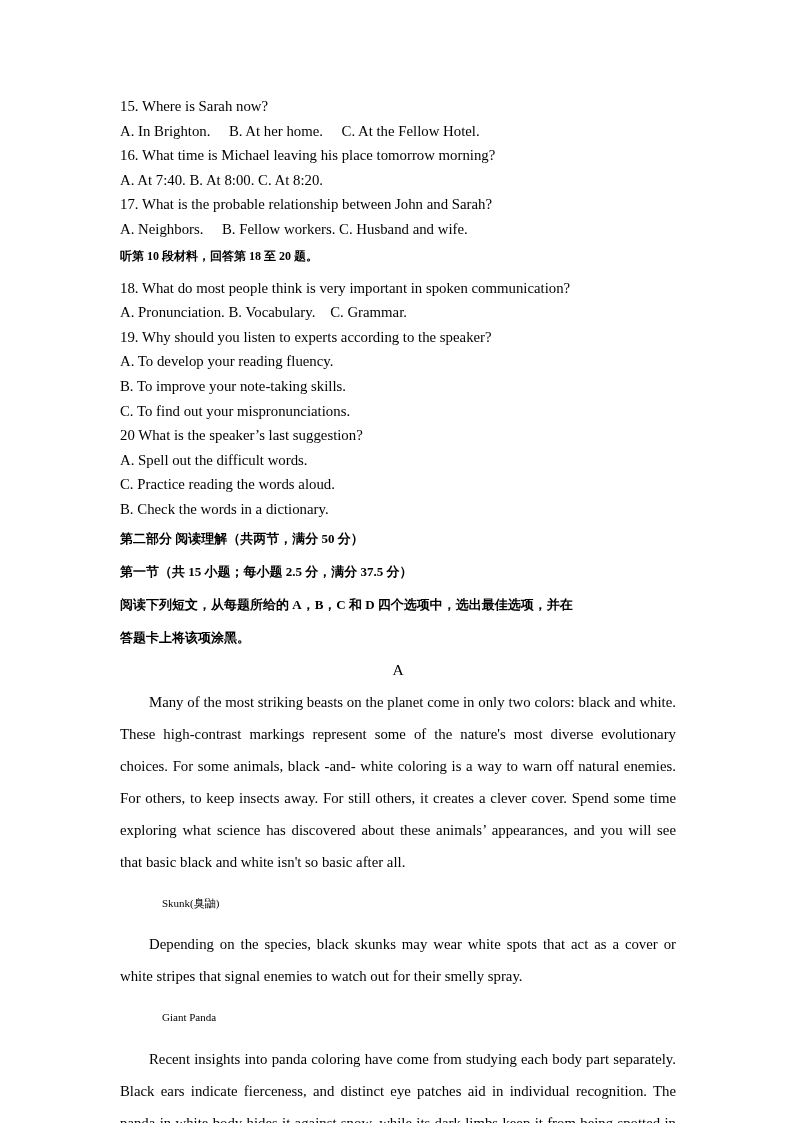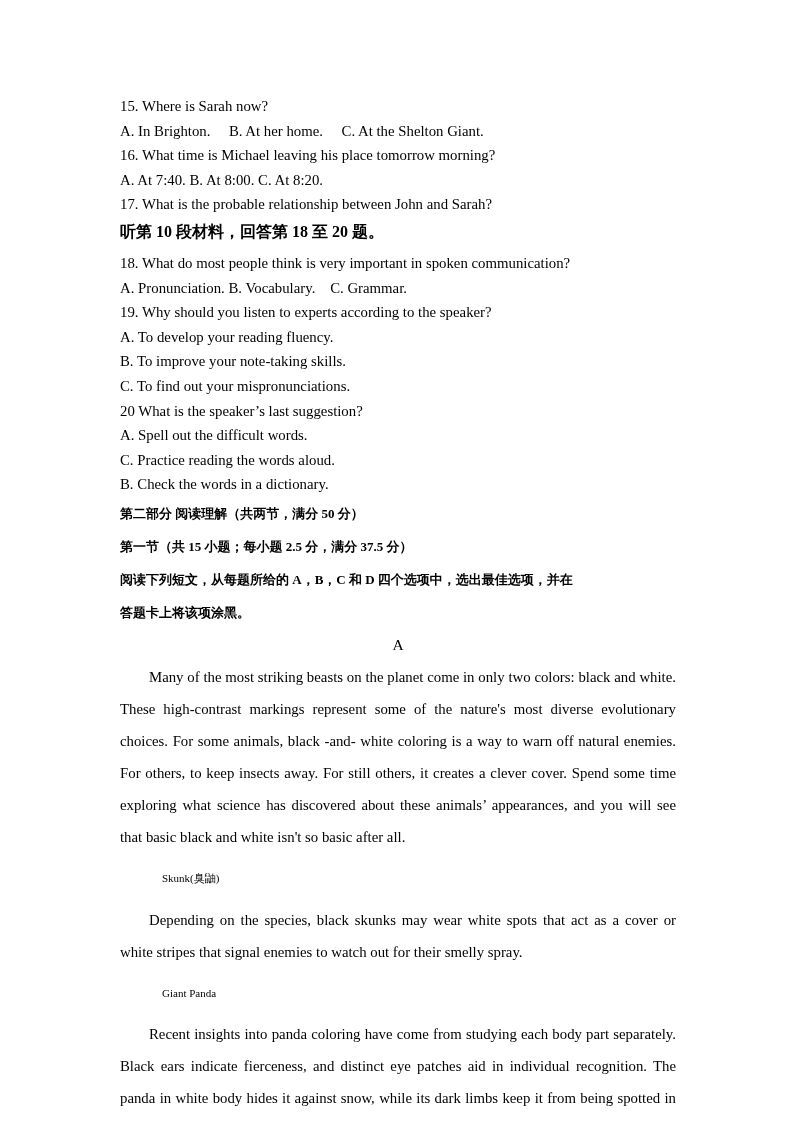--- a/index.html
+++ b/index.html
@@ -24,21 +24,21 @@
   
   .q {
     margin: 0;
     font-size: 14.8px;
     line-height: 24.6px;
     white-space: pre-wrap;
   }
   
   .cn-bold {
     margin: 2px 0 7px 0;
-    font-size: 16px;
+    font-size: 12px;
     font-weight: bold;
     line-height: 25px;
   }
   
   .sec {
     margin: 0;
     font-size: 13px;
     font-weight: bold;
     line-height: 33px;
   }
@@ -65,24 +65,25 @@
     line-height: 24.6px;
     text-indent: 29px;
   }
 </style>
 </head>
 <body>
 
 <div class="page">
 
   <p class="q">15. Where is Sarah now?</p>
-  <p class="q">A. In Brighton.     B. At her home.     C. At the Shelton Giant.</p>
+  <p class="q">A. In Brighton.     B. At her home.     C. At the Fellow Hotel.</p>
   <p class="q">16. What time is Michael leaving his place tomorrow morning?</p>
   <p class="q">A. At 7:40. B. At 8:00. C. At 8:20.</p>
   <p class="q">17. What is the probable relationship between John and Sarah?</p>
+  <p class="q">A. Neighbors.     B. Fellow workers. C. Husband and wife.</p>
 
   <p class="cn-bold">听第 10 段材料，回答第 18 至 20 题。</p>
 
   <p class="q">18. What do most people think is very important in spoken communication?</p>
   <p class="q">A. Pronunciation. B. Vocabulary.    C. Grammar.</p>
   <p class="q">19. Why should you listen to experts according to the speaker?</p>
   <p class="q">A. To develop your reading fluency.</p>
   <p class="q">B. To improve your note-taking skills.</p>
   <p class="q">C. To find out your mispronunciations.</p>
   <p class="q">20 What is the speaker’s last suggestion?</p>

